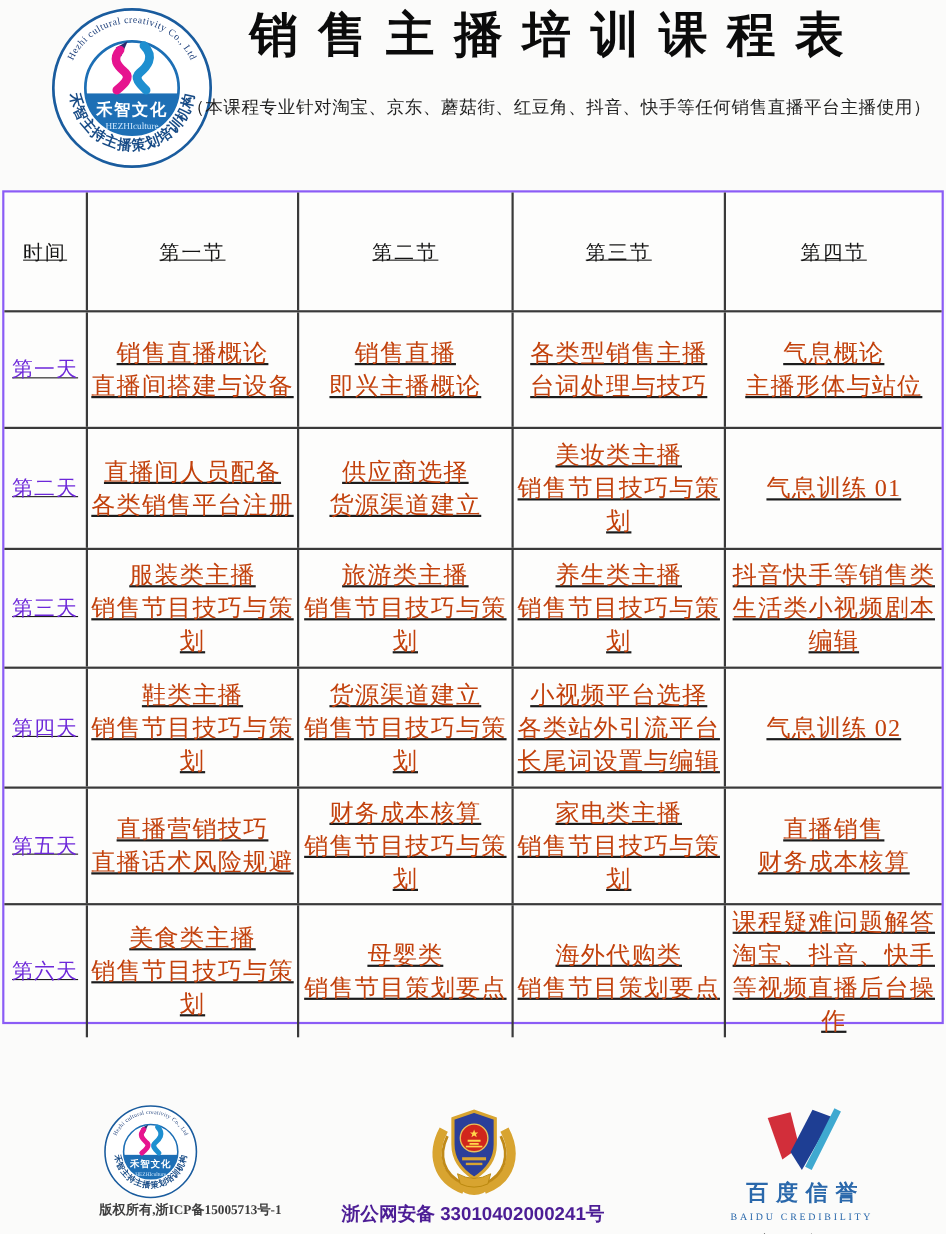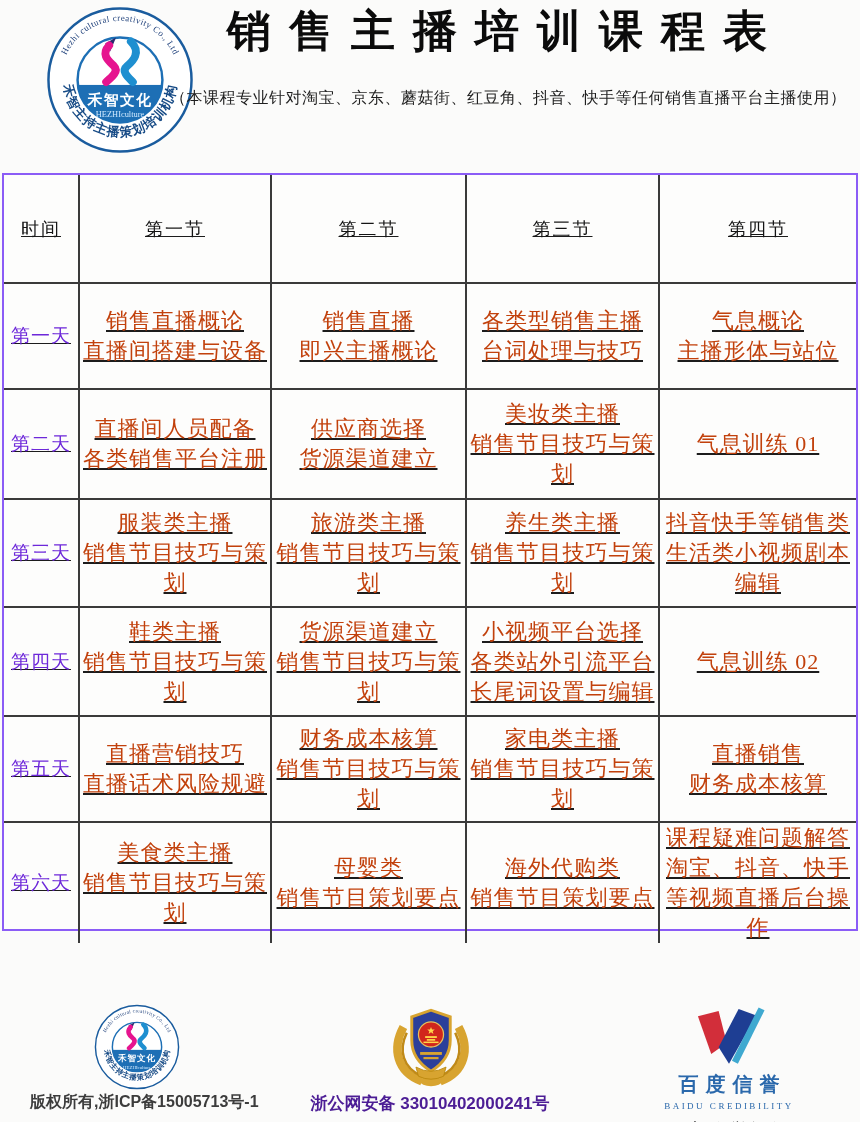--- a/index.html
+++ b/index.html
@@ -44,22 +44,22 @@
   .hc:last-child,.dc:last-child,.cc:last-child{border-right:none}
   .hc{font-size:18px;letter-spacing:2px;color:#141414}
   .dc{font-size:19px;letter-spacing:1px;color:#6d28d9}
   .cc .ln{font-size:22px;line-height:30px;letter-spacing:1px;color:#c2410c}
   .cc .ln:empty{display:none}
   
   .f-sans{font-family:Liberation Serif, serif}
   .f-logo{position:absolute;left:94px;top:1004px;width:86px;height:86px}
   .f-copy{
     position:absolute;left:30px;top:1092px;width:226px;text-align:right;
-    font-family:Liberation Sans, sans-serif;
-    font-size:16px;font-weight:600;color:#3c3c3c;white-space:nowrap;
+    font-family:Liberation Serif, serif;
+    font-size:12px;font-weight:600;color:#3c3c3c;white-space:nowrap;
   }
   .f-badge{position:absolute;left:385px;top:1000px;width:92px;height:94px}
   .f-police{
     position:absolute;left:305px;top:1092px;width:250px;text-align:center;
     font-family:Liberation Sans, sans-serif;
     font-size:17px;font-weight:bold;color:#4c1d95;white-space:nowrap;
   }
   .f-baidu{position:absolute;left:648px;top:1006px;width:162px;text-align:center}
   .v-logo{width:74px;height:62px;display:block;margin:0 auto}
   .bd-cn{font-size:20px;color:#2a68ab;letter-spacing:7px;padding-left:7px;font-weight:600;margin-top:3px}

